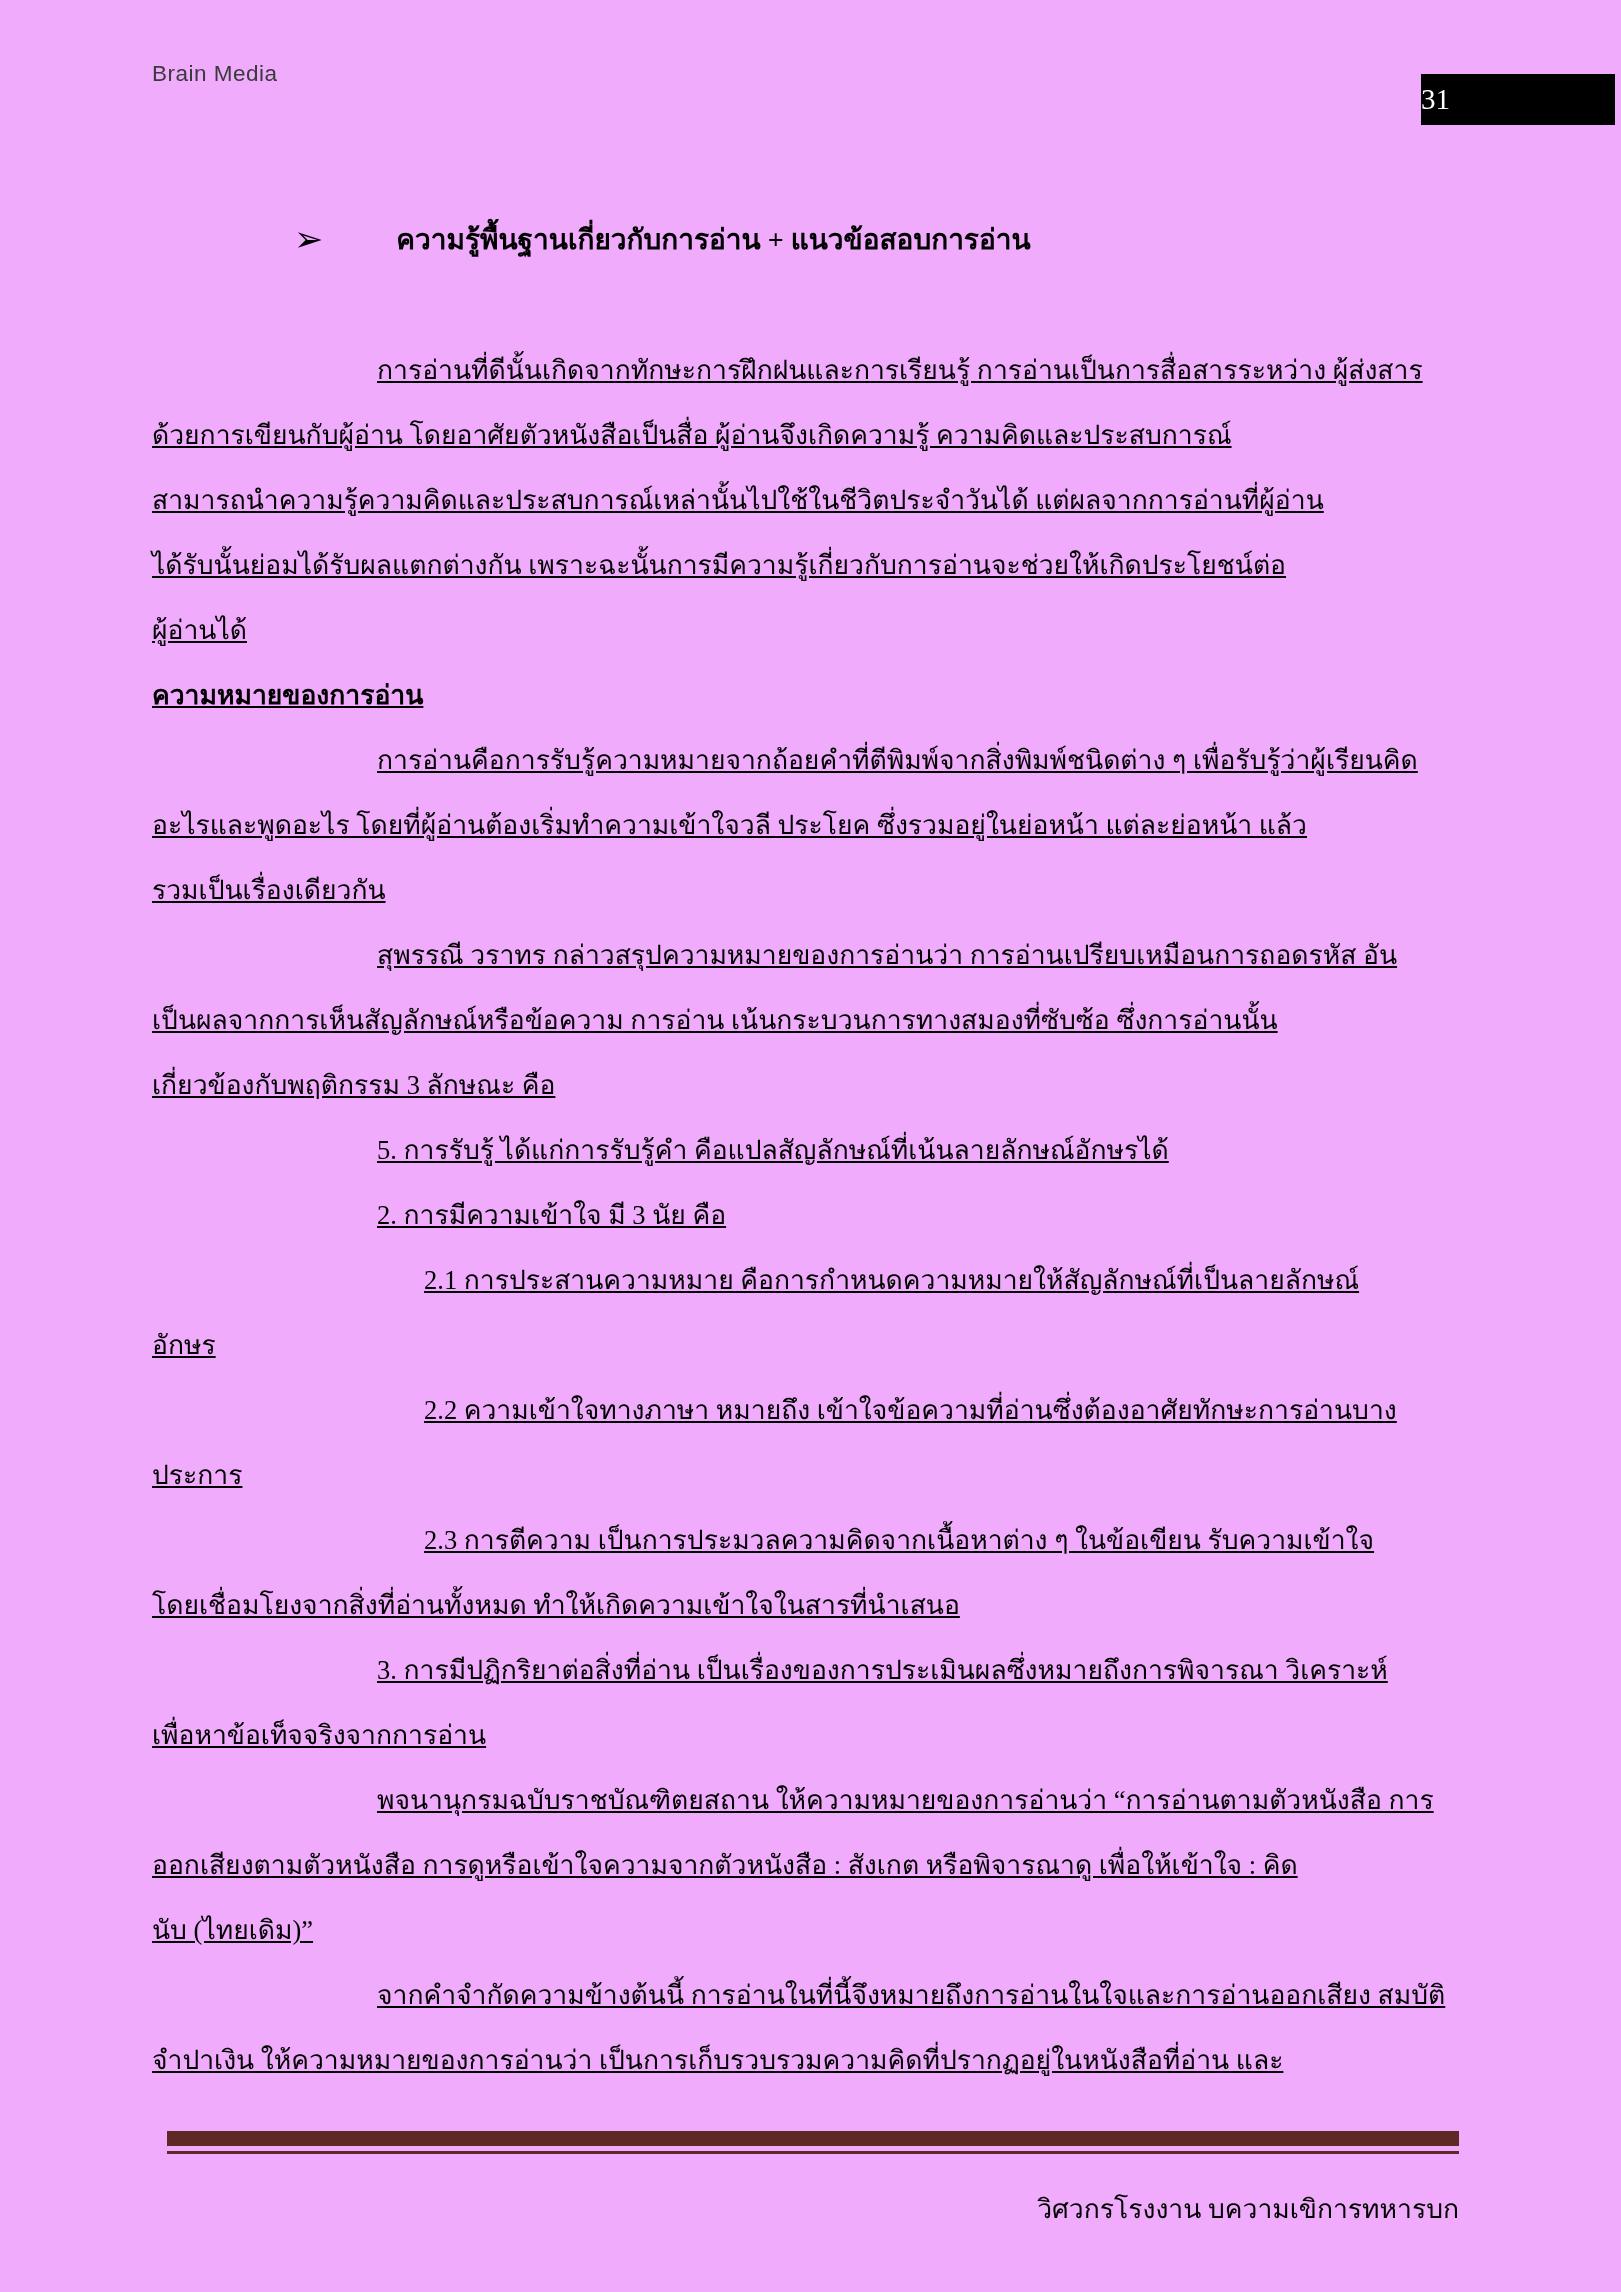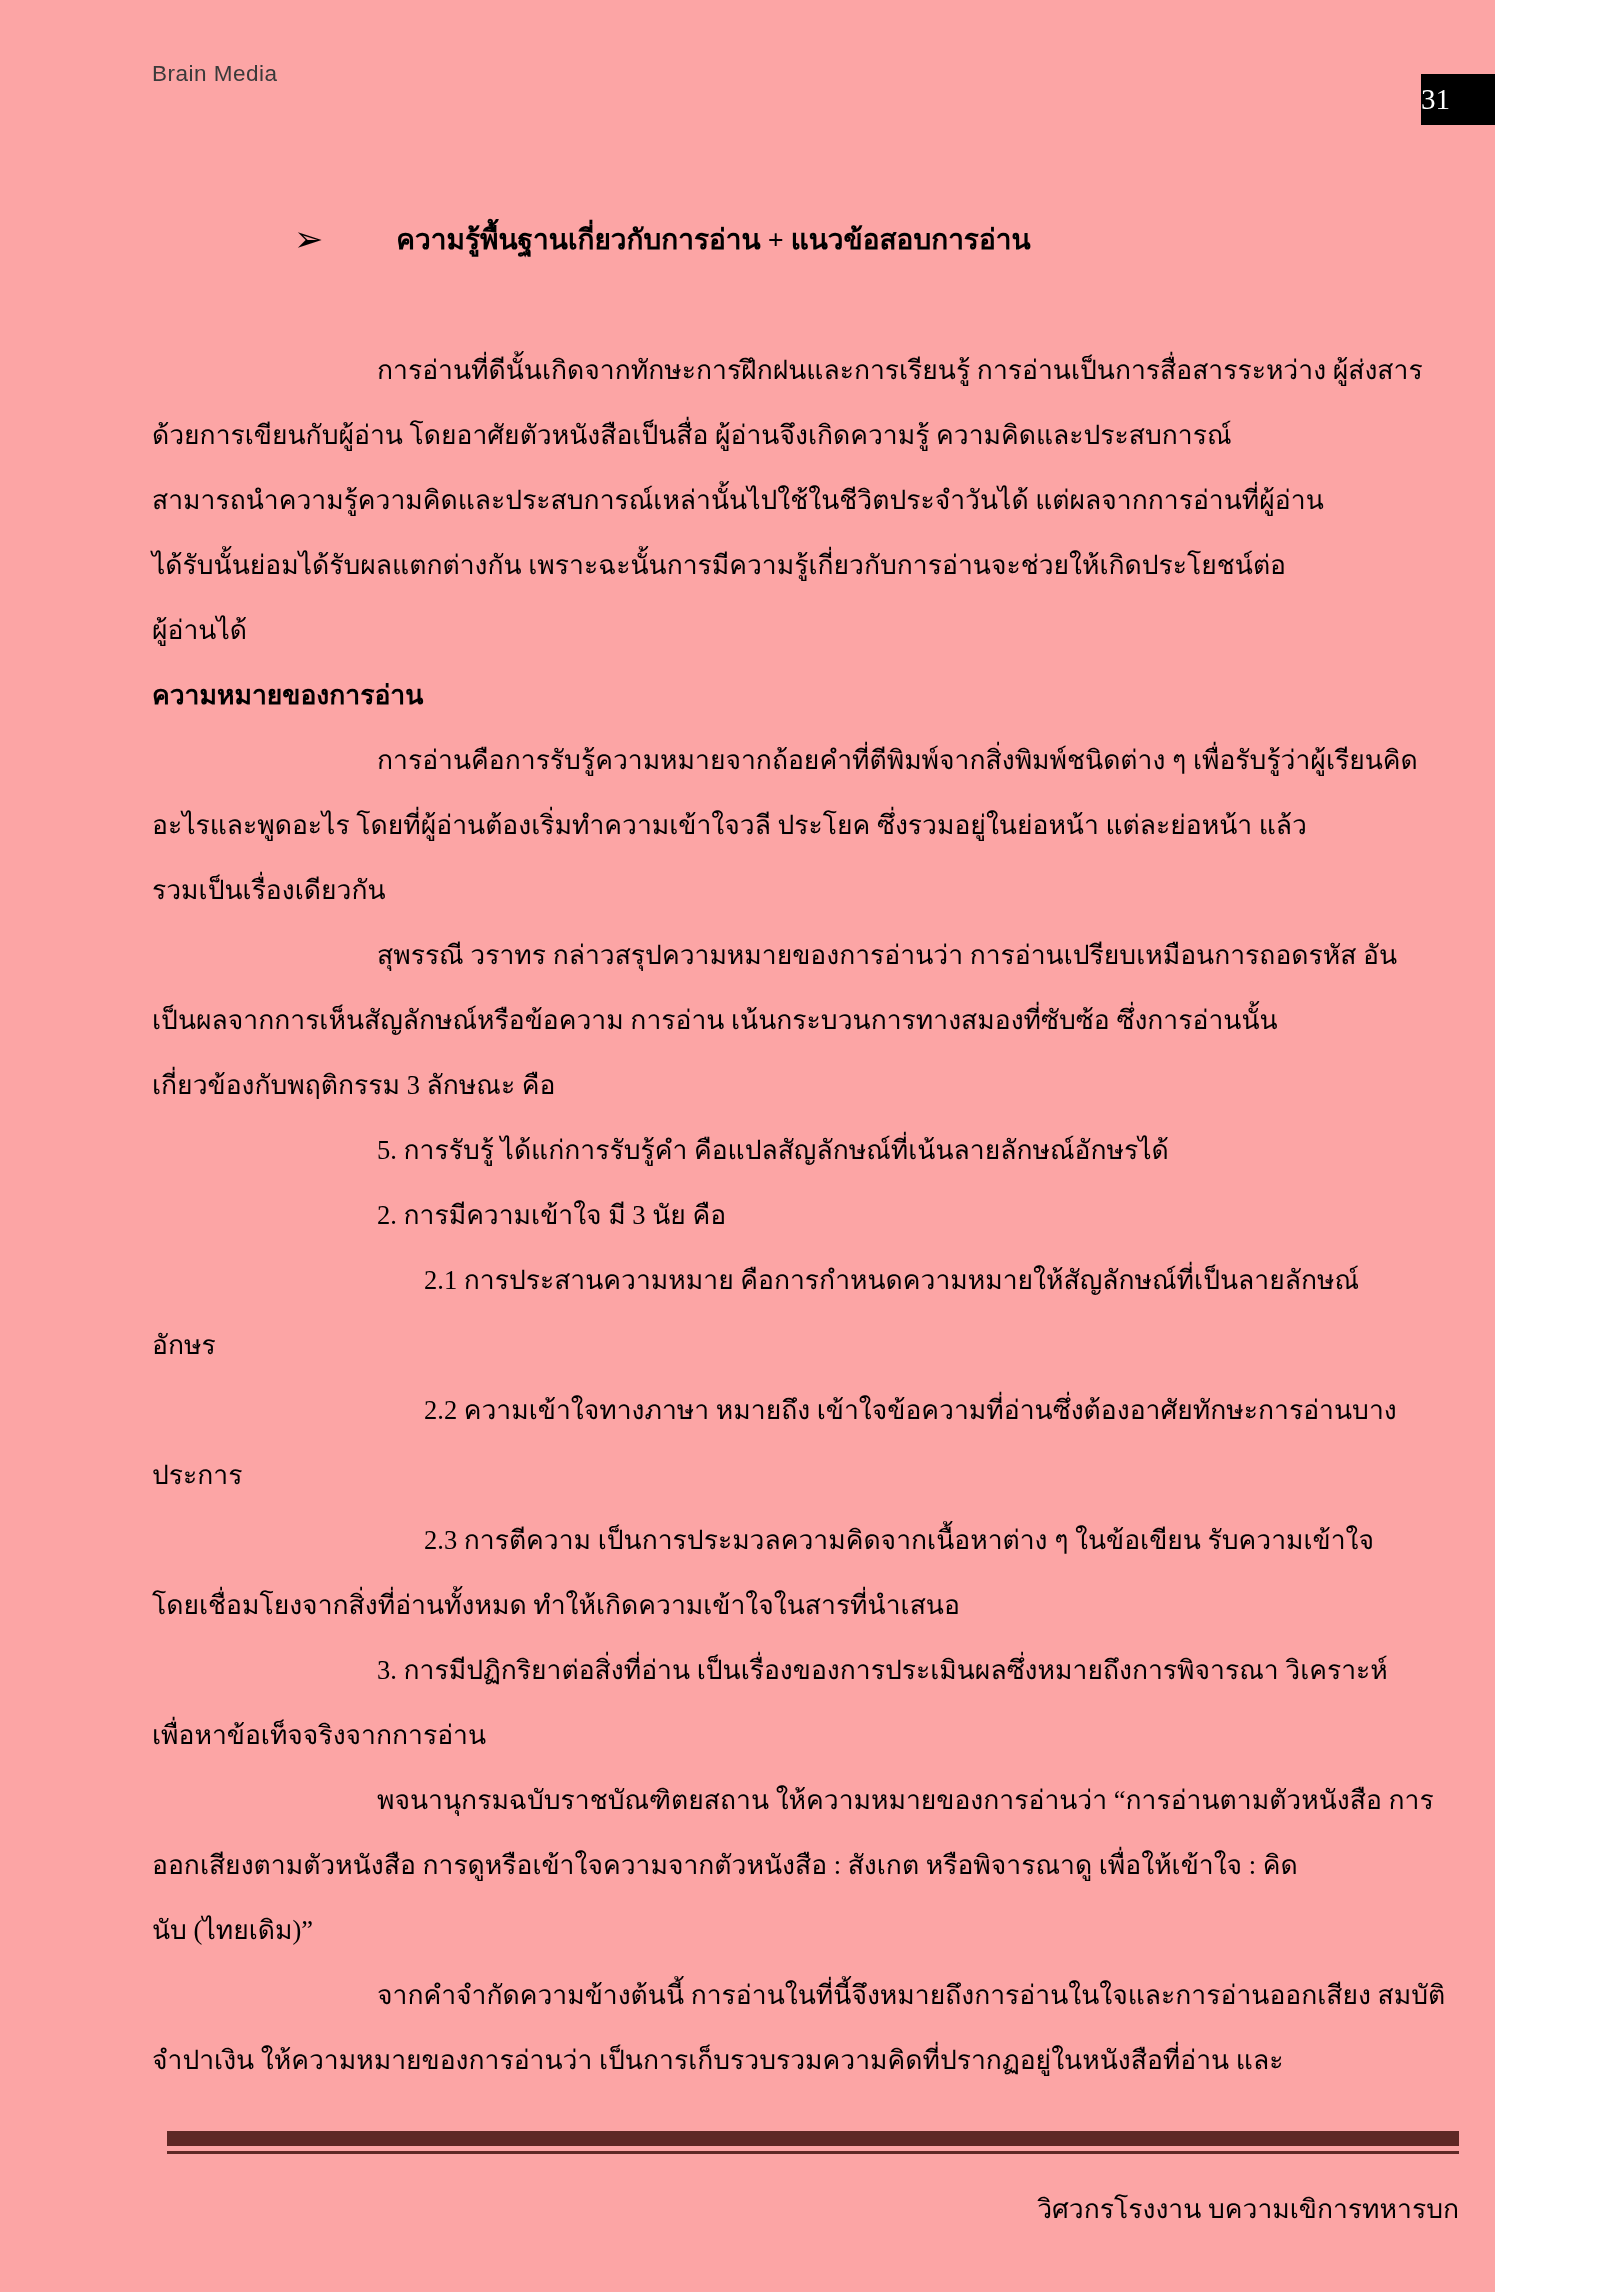--- a/index.html
+++ b/index.html
@@ -1,20 +1,20 @@
 <!DOCTYPE html>
 <html lang="th"><head>
 <meta charset="utf-8">
 <style>
   html, body { margin: 0; padding: 0; background: #ffffff; }
   .page {
     position: relative;
-    width: 1495px;
+    width: 1621px;
     height: 2293px;
-    background: #fca5a5;
+    background: #f0abfc;
     font-family: "Liberation Serif", serif;
     color: #000000;
     overflow: hidden;
   }
   
   .brand {
     position: absolute;
     left: 152px;
     top: 61px;
     font-family: "Liberation Sans", sans-serif;
@@ -54,20 +54,21 @@
     font-weight: bold;
     margin: 16px;
     white-space: nowrap;
   }
   
   .body-block {
     position: absolute;
     left: 152px;
     top: 338px;
     width: 1317px;
+    text-decoration: underline;
   }
   .line {
     font-size: 26.5px;
     line-height: 65px;
     white-space: nowrap;
   }
   .line.indent-1 { padding-left: 225px; }
   .line.indent-2 { padding-left: 272px; }
   .line.bold { font-weight: bold; }
   

